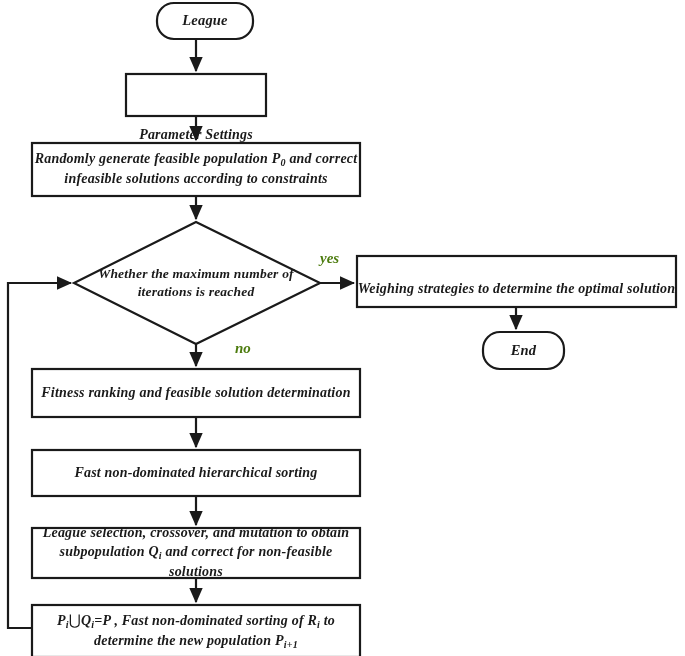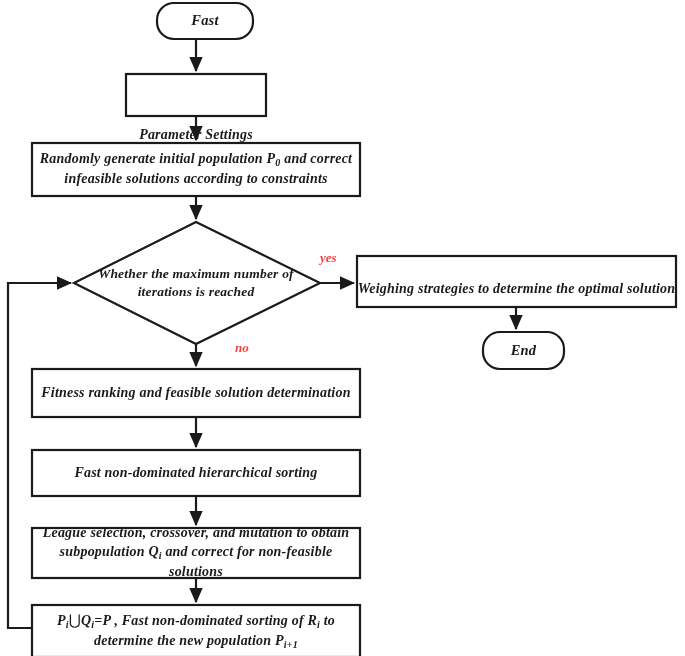--- a/index.html
+++ b/index.html
@@ -35,22 +35,22 @@
     pointer-events: none;
     letter-spacing: 0.2px;
   }
   .lbl-terminal { font-size: 14.5px; }
   .lbl-process  { font-size: 14px; }
   .lbl-decision { font-size: 13.5px; }
   .edge-label {
     position: absolute;
     font-style: italic;
     font-weight: bold;
-    font-size: 13px;
-    color: #ef4444;
+    font-size: 15px;
+    color: #4d7c0f;
   }
   sub {
     font-size: 0.72em;
     vertical-align: -0.28em;
     font-style: italic;
   }
   .mathvar { font-style: italic; }
   .opsym { font-style: normal; font-weight: normal; font-size: 1.05em; }
 </style>
 </head>
@@ -95,27 +95,27 @@
       <line x1="320" y1="283" x2="354" y2="283" marker-end="url(#arrow)"></line>
       <line x1="516" y1="307" x2="516" y2="329" marker-end="url(#arrow)"></line>
       <line x1="196" y1="344" x2="196" y2="366" marker-end="url(#arrow)"></line>
       <line x1="196" y1="417" x2="196" y2="447" marker-end="url(#arrow)"></line>
       <line x1="196" y1="496" x2="196" y2="525" marker-end="url(#arrow)"></line>
       <line x1="196" y1="578" x2="196" y2="602" marker-end="url(#arrow)"></line>
       <path d="M 32 628 L 8 628 L 8 283 L 71 283" marker-end="url(#arrow)"></path>
     </g>
   </svg>
 
-  <div class="node-label lbl-terminal" style="left:157px; top:3px; width:96px; height:36px;">Fast</div>
+  <div class="node-label lbl-terminal" style="left:157px; top:3px; width:96px; height:36px;">League</div>
 
   <div class="node-label lbl-process" style="left:126px; top:74px; width:140px; height:42px;margin-top:40px;">Parameter Settings</div>
 
   <div class="node-label lbl-process" style="left:32px; top:143px; width:328px; height:53px;">
     <span>
-      <span>Randomly generate initial population </span><span class="mathvar">P</span><sub>0</sub><span> and correct</span><br>
+      <span>Randomly generate feasible population </span><span class="mathvar">P</span><sub>0</sub><span> and correct</span><br>
       <span>infeasible solutions according to constraints</span>
     </span>
   </div>
 
   <div class="node-label lbl-decision" style="left:96px; top:255px; width:200px; height:56px;">
     <span>
       <span>Whether the maximum number of</span><br>
       <span>iterations is reached</span>
     </span>
   </div>

